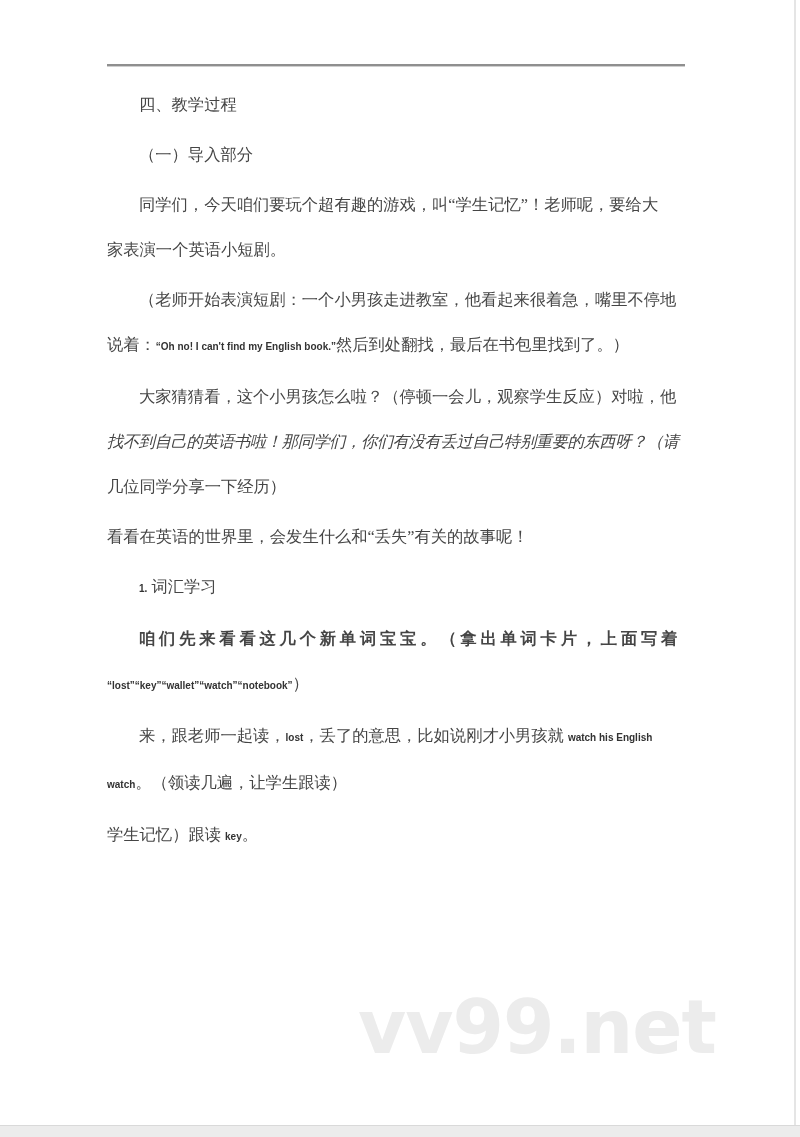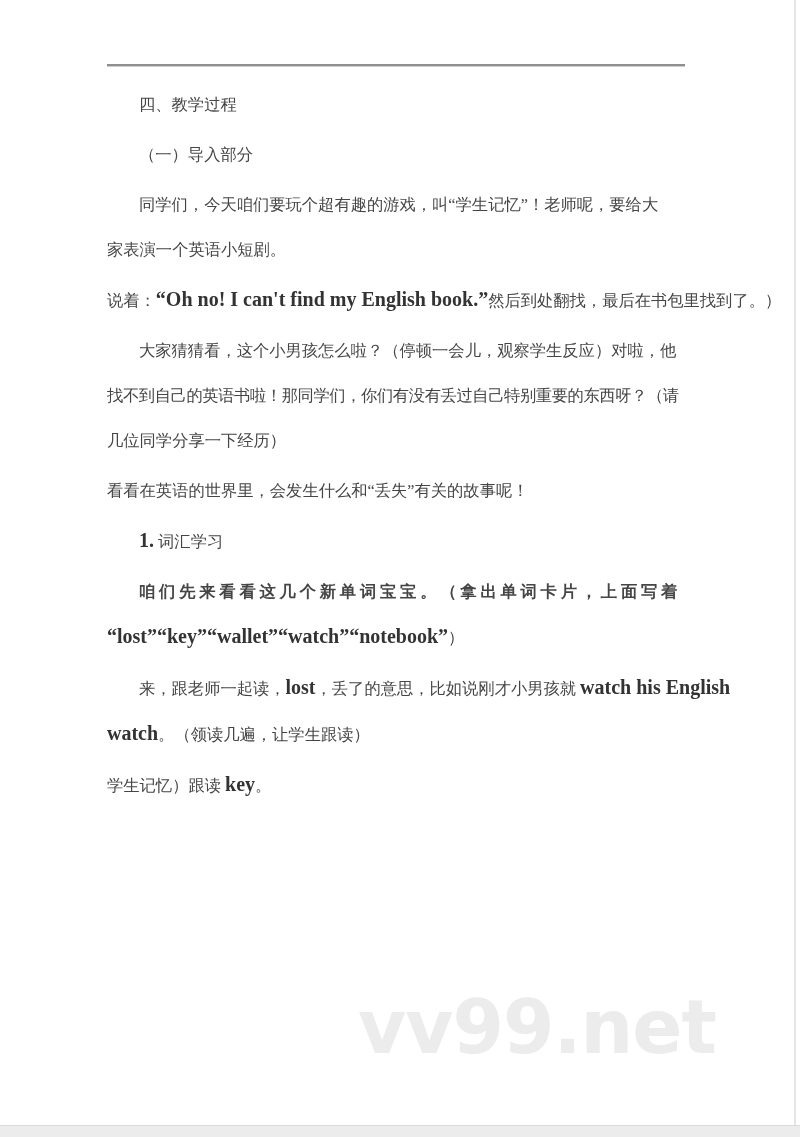--- a/index.html
+++ b/index.html
@@ -37,26 +37,26 @@
   }
   .para { margin-bottom: 5px; }
   .line {
     line-height: 45px;
     font-size: 16.3px;
     color: var(--text);
     white-space: nowrap;
   }
   .line.indent { padding-left: 32px; }
   .line.spread { letter-spacing: 3.8px; font-weight: bold; }
-  .line.tight  { letter-spacing: -0.4px; }
+  .line.tight  { letter-spacing: -0.4px; font-style: italic; }
   .run-cn { font-family: "Liberation Serif", "DejaVu Serif", serif; }
   .run-en {
-    font-family: Liberation Serif, serif;
+    font-family: Liberation Sans, sans-serif;
     font-weight: 700;
-    font-size: 20px;
+    font-size: 10px;
     color: var(--text-en);
     letter-spacing: 0;
   }
   .watermark {
     position: absolute;
     left: 358px; top: 990px;
     font-family: "DejaVu Sans", sans-serif;
     font-weight: 700;
     font-size: 74px;
     line-height: 74px;
@@ -88,20 +88,21 @@
         <div class="line indent"><span class="run-cn">四、教学过程</span></div>
       </div>
       <div class="para">
         <div class="line indent"><span class="run-cn">（一）导入部分</span></div>
       </div>
       <div class="para">
         <div class="line indent"><span class="run-cn">同学们，今天咱们要玩个超有趣的游戏，叫“学生记忆”！老师呢，要给大</span></div>
         <div class="line"><span class="run-cn">家表演一个英语小短剧。</span></div>
       </div>
       <div class="para">
+        <div class="line indent"><span class="run-cn">（老师开始表演短剧：一个小男孩走进教室，他看起来很着急，嘴里不停地</span></div>
         <div class="line"><span class="run-cn">说着：</span><span class="run-en">“Oh no! I can't find my English book.”</span><span class="run-cn">然后到处翻找，最后在书包里找到了。）</span></div>
       </div>
       <div class="para">
         <div class="line indent"><span class="run-cn">大家猜猜看，这个小男孩怎么啦？（停顿一会儿，观察学生反应）对啦，他</span></div>
         <div class="line tight"><span class="run-cn">找不到自己的英语书啦！那同学们，你们有没有丢过自己特别重要的东西呀？（请</span></div>
         <div class="line"><span class="run-cn">几位同学分享一下经历）</span></div>
       </div>
       <div class="para">
         <div class="line"><span class="run-cn">看看在英语的世界里，会发生什么和“丢失”有关的故事呢！</span></div>
       </div>

